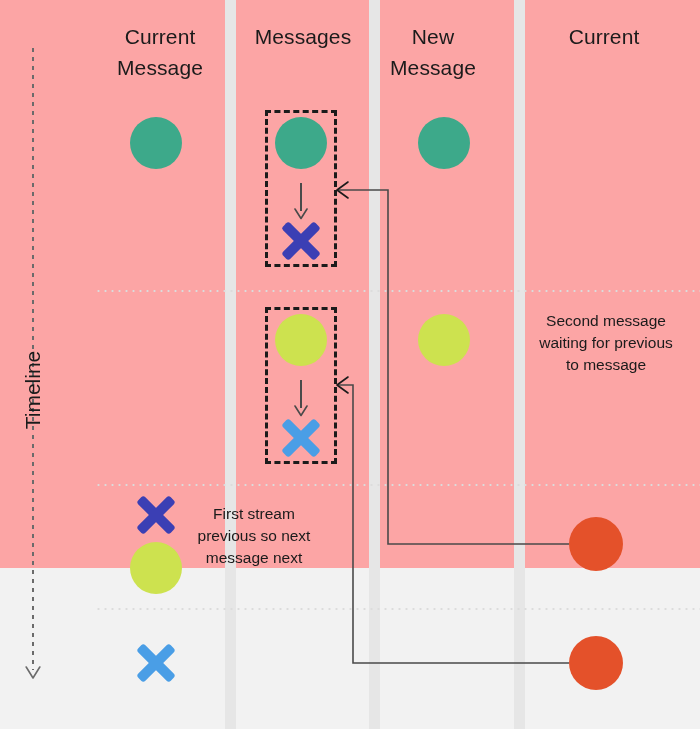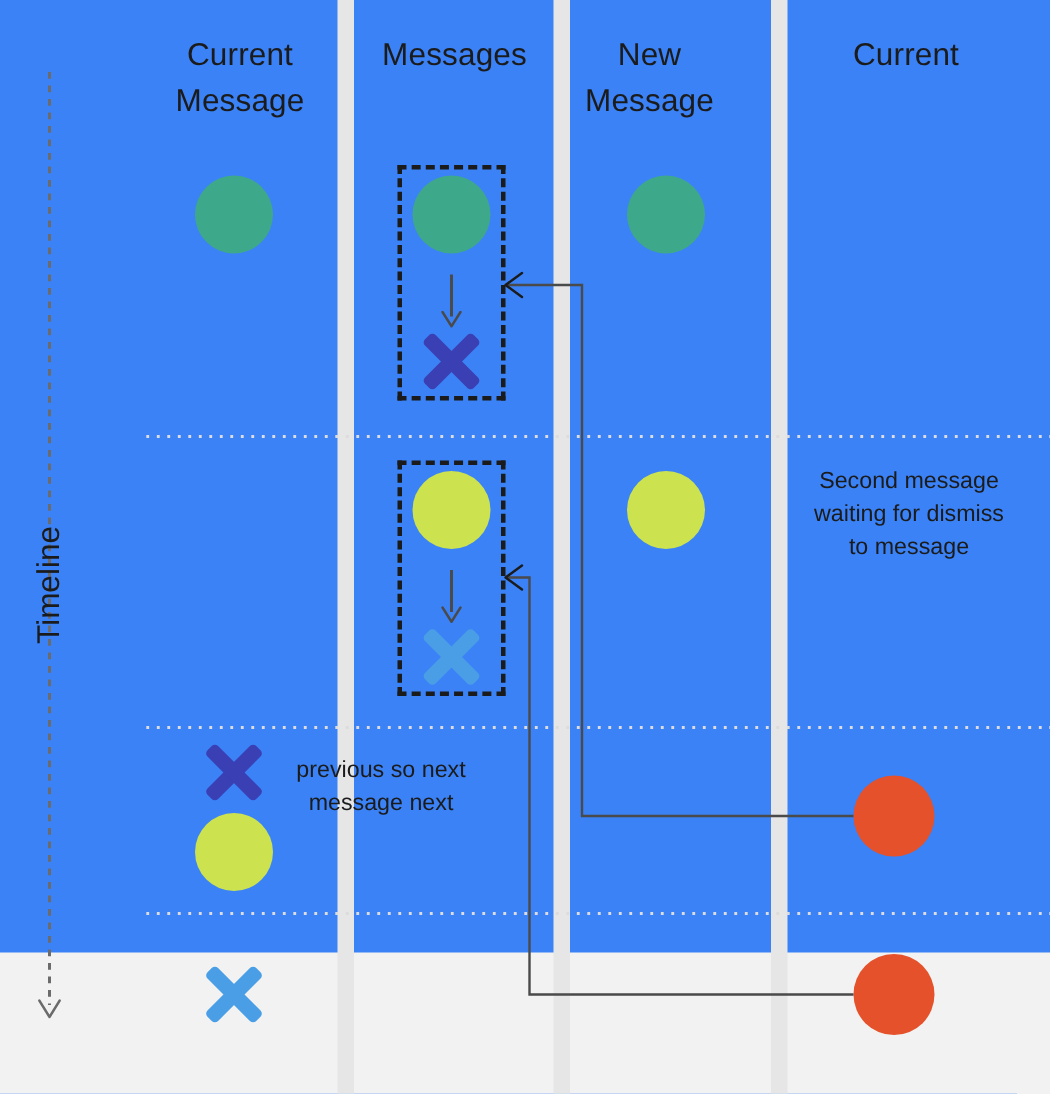--- a/index.html
+++ b/index.html
@@ -10,22 +10,22 @@
   body {
     width: 700px;
     height: 729px;
     font-family: "Liberation Sans", sans-serif;
     color: #1b1b1b;
     overflow: hidden;
   }
   #stage {
     position: relative;
     width: 700px;
-    height: 635px;
-    background: #3b82f6;
+    height: 568px;
+    background: #fca5a5;
     text-decoration: underline;
   }
   #stage > * { position: absolute; }
 
   
   .col-band {
     top: 0;
     width: 11px;
     height: 729px;
     background: #e6e6e6;
@@ -196,31 +196,32 @@
   </div>
   <div class="xmark" style="left:277px; top:414px; width:48px; height:48px; color:#4a9ee6;">
     <i class="a" style="width:10px; height:46px;"></i>
     <i class="b" style="width:10px; height:46px;"></i>
   </div>
 
   <div class="dot" style="left:418px; top:314px; width:52px; height:52px; background:#cde24f;"></div>
 
   <div class="note" style="left:522px; top:310px; width:168px;text-align:center;">
     <div>Second message</div>
-    <div>waiting for dismiss</div>
+    <div>waiting for previous</div>
     <div>to message</div>
   </div>
 
   <div class="xmark" style="left:132px; top:491px; width:48px; height:48px; color:#3b3fb4;">
     <i class="a" style="width:10px; height:46px;"></i>
     <i class="b" style="width:10px; height:46px;"></i>
   </div>
   <div class="dot" style="left:130px; top:542px; width:52px; height:52px; background:#cde24f;"></div>
 
   <div class="note" style="left:186px; top:503px; width:136px;">
+    <div>First stream</div>
     <div>previous so next</div>
     <div>message next</div>
   </div>
 
   <div class="dot" style="left:569px; top:517px; width:54px; height:54px; background:#e4512a;"></div>
 
   <div class="xmark" style="left:132px; top:639px; width:48px; height:48px; color:#4a9ee6;">
     <i class="a" style="width:10px; height:46px;"></i>
     <i class="b" style="width:10px; height:46px;"></i>
   </div>

